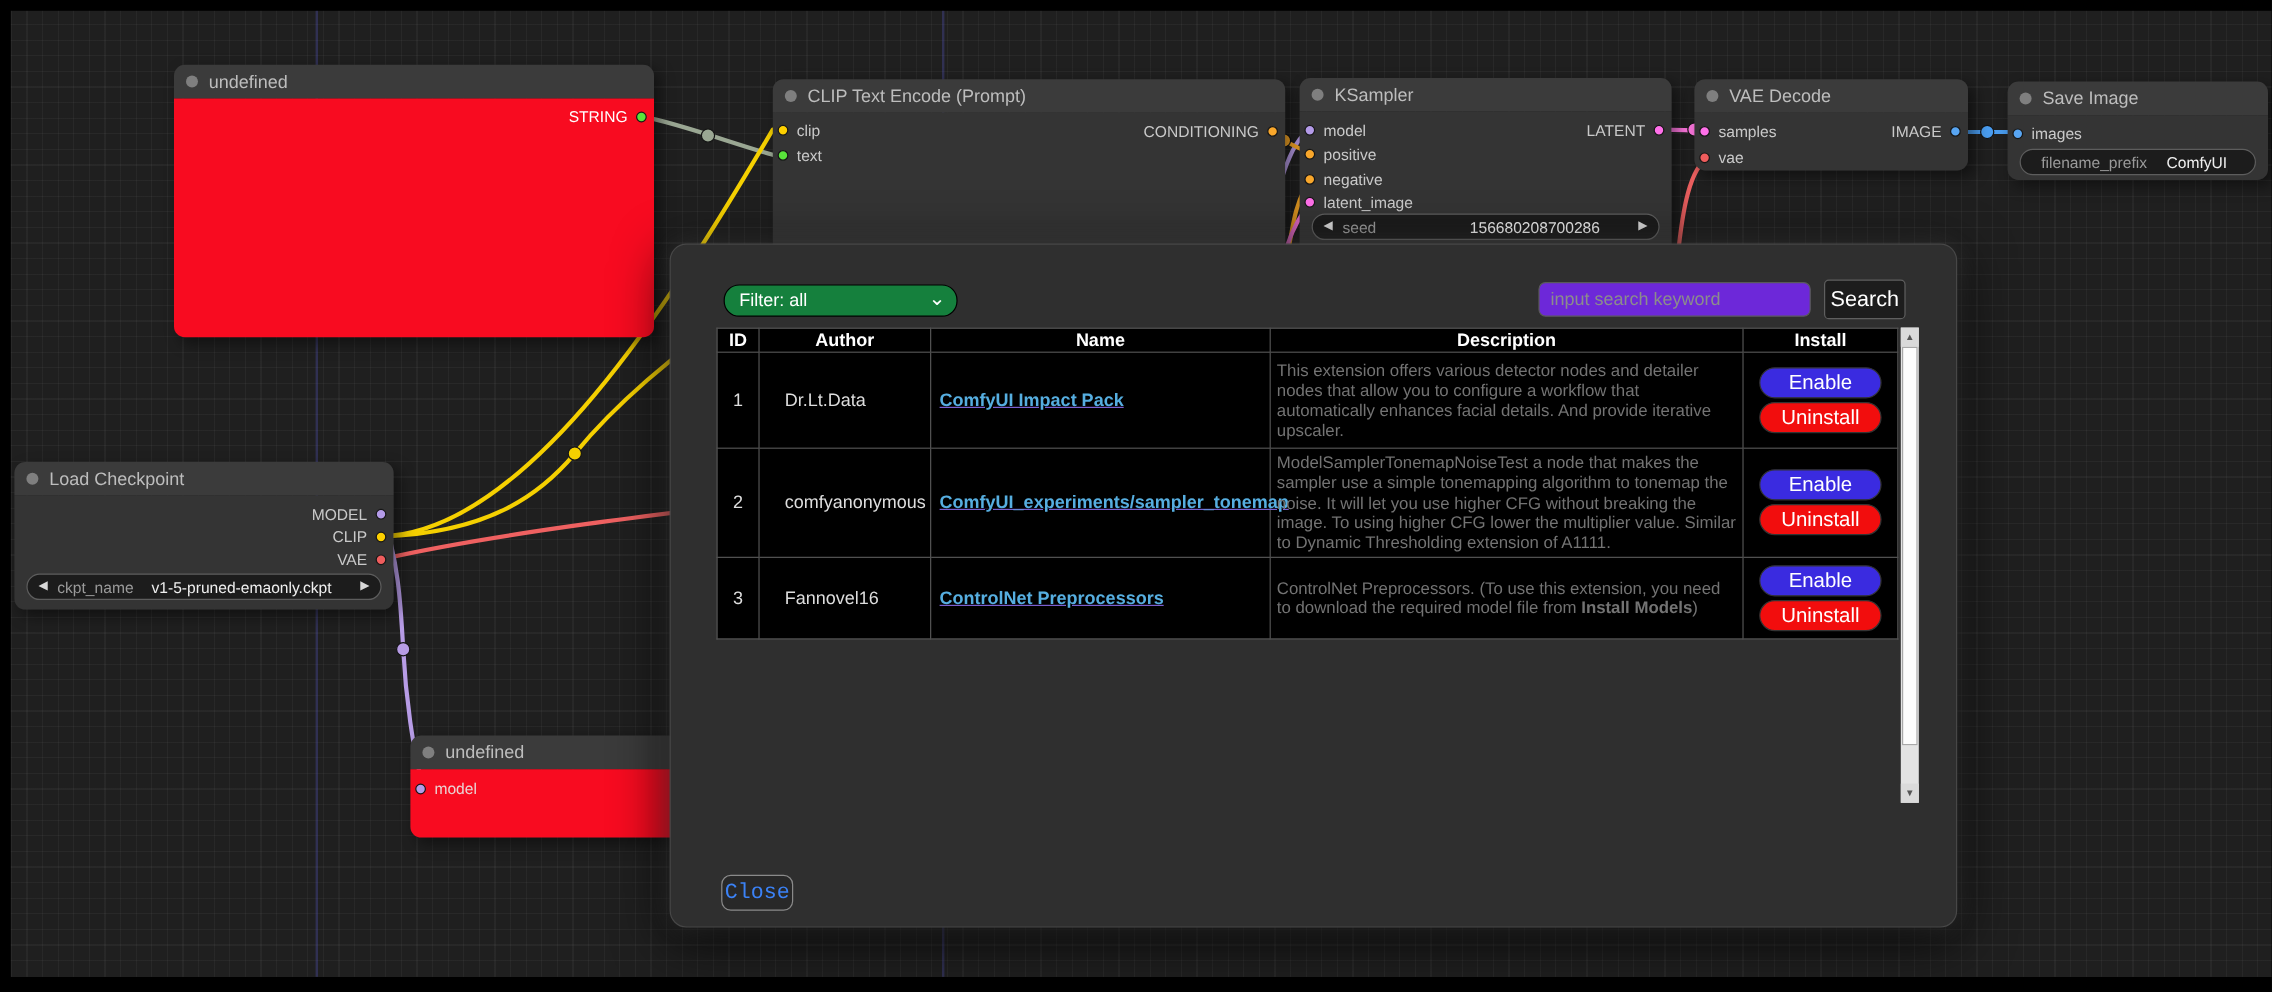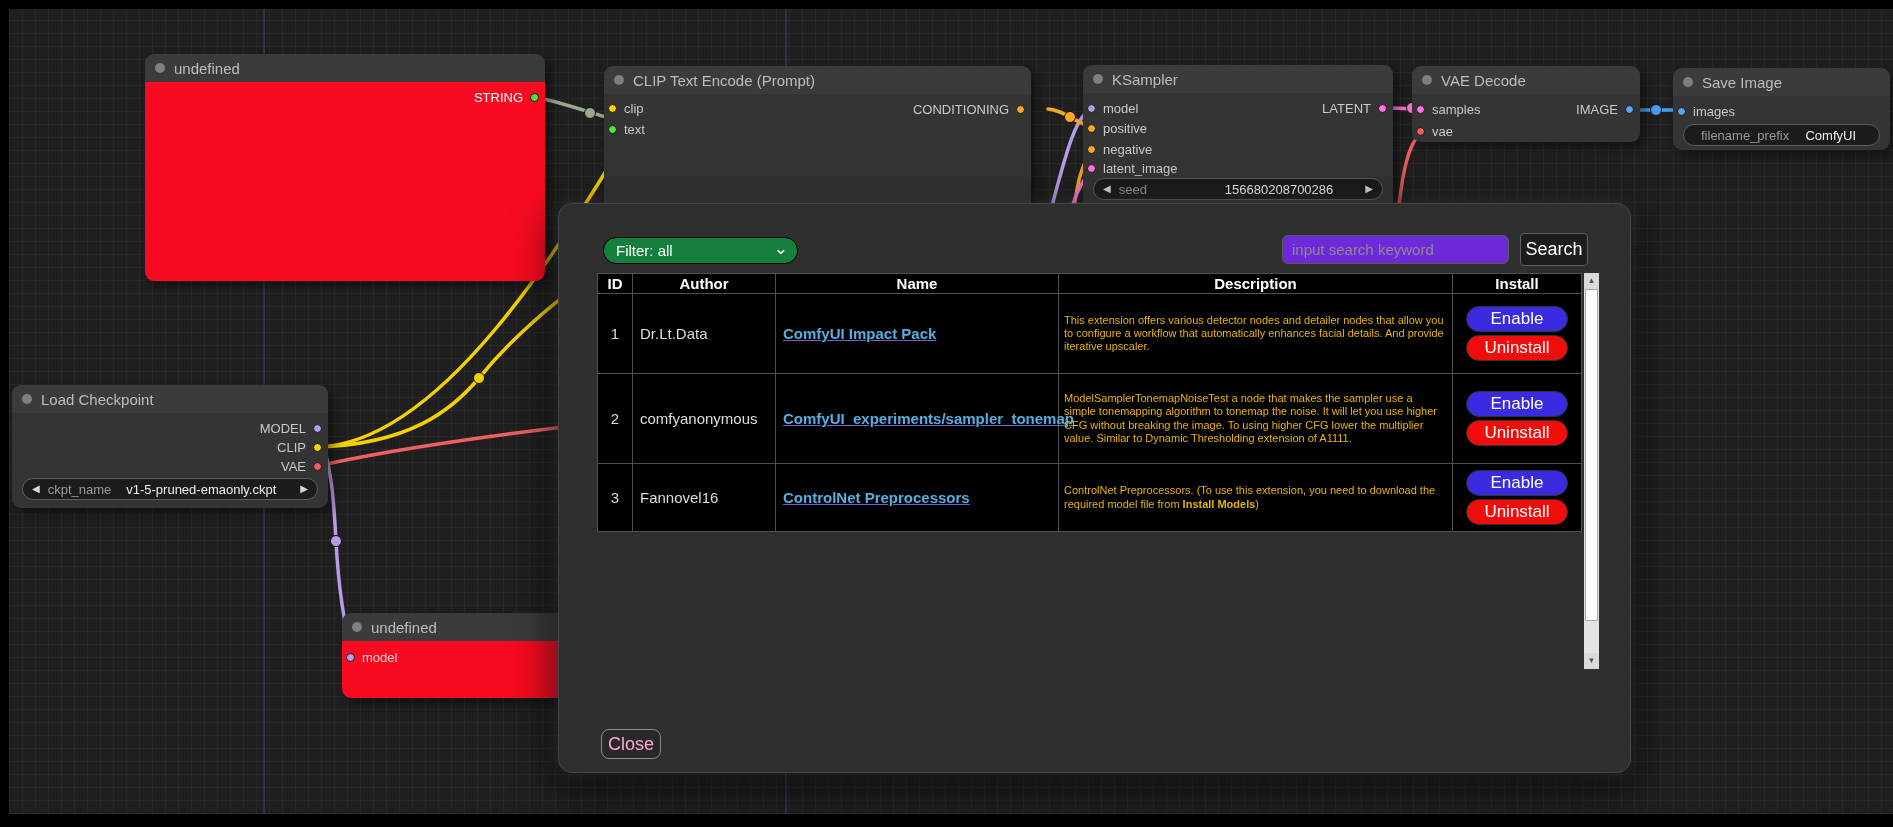--- a/index.html
+++ b/index.html
@@ -52,33 +52,33 @@
   .filter-chevron { position:absolute; right:10px; top:1px; color:#fff; font-size:17px;
            pointer-events:none; }
   input.search { position:absolute; left:723px; top:31px; width:227px; height:29px;
            background:#6d28d9; border:1px solid #5a5a5a; border-radius:6px; color:#ddd;
            font-size:15px; padding:0 9px; font-family:"Liberation Sans",sans-serif; }
   input.search::placeholder { color:#8c8c8c; }
   .search-btn { position:absolute; left:961px; top:29px; width:68px; height:33px;
            background:#1d1d1d; border:1px solid #5f5f5f; border-radius:4px; color:#fff;
            font-size:18px; font-family:"Liberation Sans",sans-serif; }
   .close-btn { position:absolute; left:42px; top:525px; width:60px; height:30px;
-           background:#282828; border:1px solid #8a8a8a; border-radius:8px; color:#f9a8d4;
-           font-size:18px; font-family:Liberation Sans, sans-serif; }
+           background:#282828; border:1px solid #8a8a8a; border-radius:8px; color:#3b82f6;
+           font-size:18px; font-family:Liberation Mono, monospace; }
 
   .table-wrap { position:absolute; left:38px; top:69px; width:1002px; height:396px; }
   table.ext { border-collapse:collapse; table-layout:fixed; width:984px; font-size:15px; }
   table.ext th, table.ext td { border:1px solid #505050; background:#000; }
   table.ext th { color:#fff; font-weight:bold; height:20px; }
   td.c-id { text-align:center; color:#ddd; }
-  td.c-author { color:#ddd; padding-left:7px; }
+  td.c-author { color:#ddd; padding-left:21px; }
   td.c-name { padding-left:7px; }
   td.c-name a { color:#56aee0; font-weight:bold; text-decoration:underline;
                 text-decoration-color:#7a5fd0; }
-  td.c-desc { color:#eab308; font-size:11px; line-height:1.2; padding:3px 5px;
+  td.c-desc { color:#737373; font-size:14px; line-height:1.2; padding:3px 5px;
               vertical-align:middle; }
   td.c-desc b { font-weight:bold; }
   td.c-install { text-align:center; }
   .btn-enable, .btn-uninstall { display:block; width:102px; height:26px; margin:3px auto;
               border-radius:13px; color:#fff; font-size:17px; border:1px solid #333;
               font-family:"Liberation Sans",sans-serif; }
   .btn-enable { background:#3a2be0; }
   .btn-uninstall { background:#f20d0d; }
 
   .scrollbar { position:absolute; right:0; top:0; width:15px; height:396px; background:#e3e3e3; }
@@ -126,21 +126,21 @@
     <span class="node-title">undefined</span>
   </div>
   <div class="node-body red">
     <div class="slot out" style="top:6px; color:#ffffff;">
       <span>STRING</span>
       <span class="dot green"></span>
     </div>
   </div>
 </div>
 
-<div class="node" style="left:604px; top:66px; width:427px; height:220px;">
+<div class="node" style="left:644px; top:66px; width:427px; height:220px;">
   <div class="node-header">
     <span class="header-dot"></span>
     <span class="node-title">CLIP Text Encode (Prompt)</span>
   </div>
   <div class="node-body">
     <div class="slot in" style="top:5px;">
       <span class="dot yellow"></span>
       <span>clip</span>
     </div>
     <div class="slot in" style="top:26px;">

